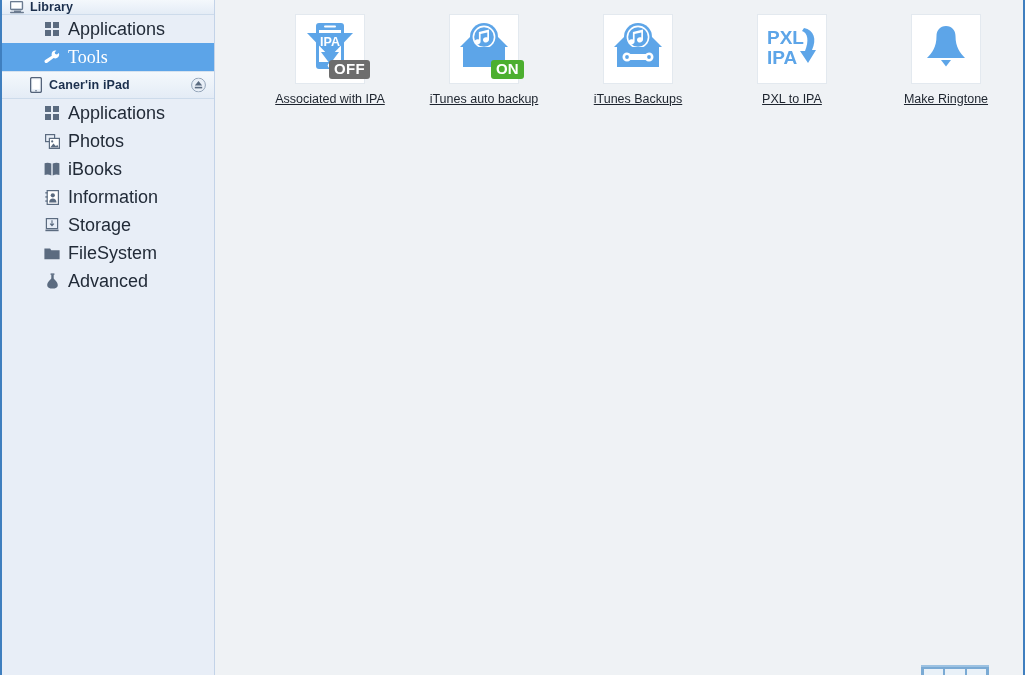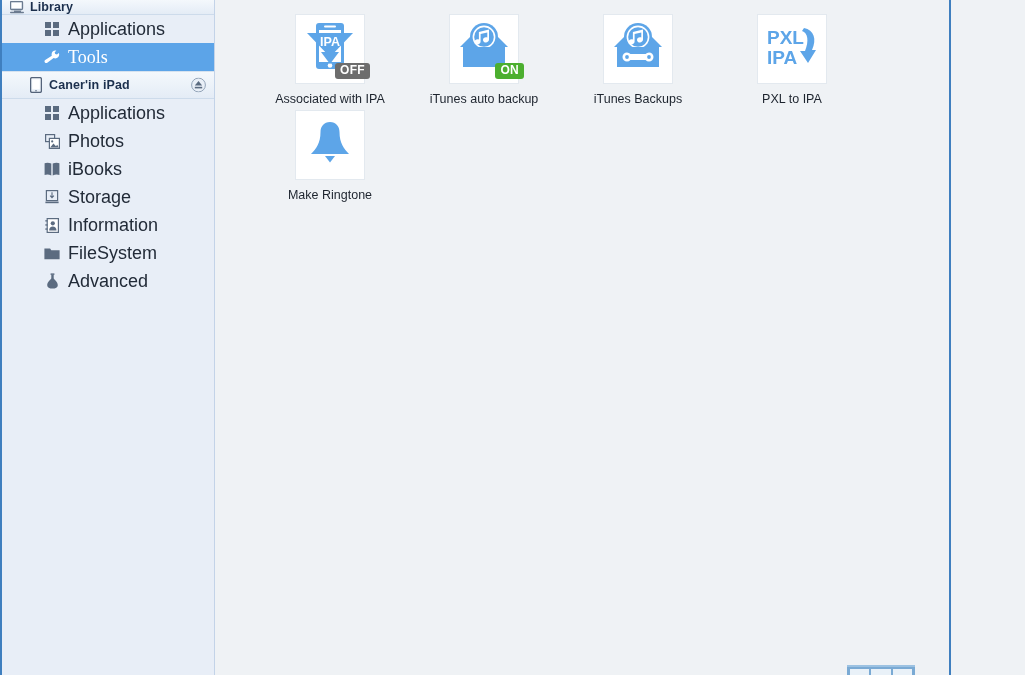--- a/index.html
+++ b/index.html
@@ -6,21 +6,21 @@
     margin: 0;
     padding: 0;
     width: 1025px;
     height: 675px;
     overflow: hidden;
     background: #eff2f5;
     font-family: "Liberation Sans", sans-serif;
   }
   #app {
     position: relative;
-    width: 951px;
+    width: 1025px;
     height: 675px;
     box-sizing: border-box;
     border-left: 2px solid #3f7fbf;
     border-right: 2px solid #3f7fbf;
     background: #f9a8d4;
     display: flex;
     overflow: hidden;
   }
 
   
@@ -134,26 +134,27 @@
     align-items: center;
     justify-content: center;
     position: relative;
   }
   .tool-label {
     margin-top: 8px;
     font-size: 12.5px;
     color: #1d242e;
     white-space: nowrap;
     text-align: right;
+    text-decoration: underline;
   }
   .badge {
     position: absolute;
     right: -6px;
     bottom: 4px;
-    font-size: 12px;
+    font-size: 15px;
     font-weight: bold;
     color: #ffffff;
     padding: 1px 5px 2px 5px;
     border-radius: 3px;
     letter-spacing: 0.3px;
     line-height: 1.1;
   }
   .badge.off { background: #6d6d6d; }
   .badge.on  { background: #4caf2f; }
 
@@ -266,40 +267,40 @@
           <path d="M0.6 1.2 C2.6 0.4 5 0.5 7.3 1.6 L7.3 13.4 C5 12.3 2.6 12.2 0.6 13.0 Z" fill="#5b6b80"></path>
           <path d="M15.4 1.2 C13.4 0.4 11 0.5 8.7 1.6 L8.7 13.4 C11 12.3 13.4 12.2 15.4 13.0 Z" fill="#5b6b80"></path>
         </svg>
       </span>
       <span class="ni-label">iBooks</span>
     </div>
 
     <div class="nav-item">
       <span class="ni-icon">
         <svg width="14" height="15" viewBox="0 0 14 15">
-          <rect x="1.4" y="0.6" width="11.2" height="10" fill="none" stroke="#5b6b80" stroke-width="1.2"></rect>
-          <path d="M7 2.2 L7 7.4 M5.1 5.6 L7 7.6 L8.9 5.6" stroke="#5b6b80" stroke-width="1.1" fill="none"></path>
-          <rect x="0.4" y="11.6" width="13.2" height="1.6" fill="#5b6b80"></rect>
-        </svg>
-      </span>
-      <span class="ni-label">Storage</span>
-    </div>
-
-    <div class="nav-item">
-      <span class="ni-icon">
-        <svg width="14" height="15" viewBox="0 0 14 15">
           <rect x="2.2" y="0.6" width="11.2" height="13.8" fill="#ffffff" stroke="#5b6b80" stroke-width="1.2"></rect>
           <circle cx="7.8" cy="5.3" r="2.1" fill="#5b6b80"></circle>
           <path d="M4.1 12.6 C4.1 9.8 5.8 8.4 7.8 8.4 C9.8 8.4 11.5 9.8 11.5 12.6 Z" fill="#5b6b80"></path>
           <rect x="0.3" y="2.2" width="2.2" height="1.3" fill="#5b6b80"></rect>
           <rect x="0.3" y="6.3" width="2.2" height="1.3" fill="#5b6b80"></rect>
           <rect x="0.3" y="10.4" width="2.2" height="1.3" fill="#5b6b80"></rect>
         </svg>
       </span>
       <span class="ni-label">Information</span>
+    </div>
+
+    <div class="nav-item">
+      <span class="ni-icon">
+        <svg width="14" height="15" viewBox="0 0 14 15">
+          <rect x="1.4" y="0.6" width="11.2" height="10" fill="none" stroke="#5b6b80" stroke-width="1.2"></rect>
+          <path d="M7 2.2 L7 7.4 M5.1 5.6 L7 7.6 L8.9 5.6" stroke="#5b6b80" stroke-width="1.1" fill="none"></path>
+          <rect x="0.4" y="11.6" width="13.2" height="1.6" fill="#5b6b80"></rect>
+        </svg>
+      </span>
+      <span class="ni-label">Storage</span>
     </div>
 
 
     <div class="nav-item">
       <span class="ni-icon">
         <svg width="16" height="13" viewBox="0 0 16 13">
           <path d="M0.4 1.4 L0.4 12.2 L15.6 12.2 L15.6 3.2 L7.3 3.2 L6.1 1.4 Z" fill="#5b6b80"></path>
         </svg>
       </span>
       <span class="ni-label">FileSystem</span>

